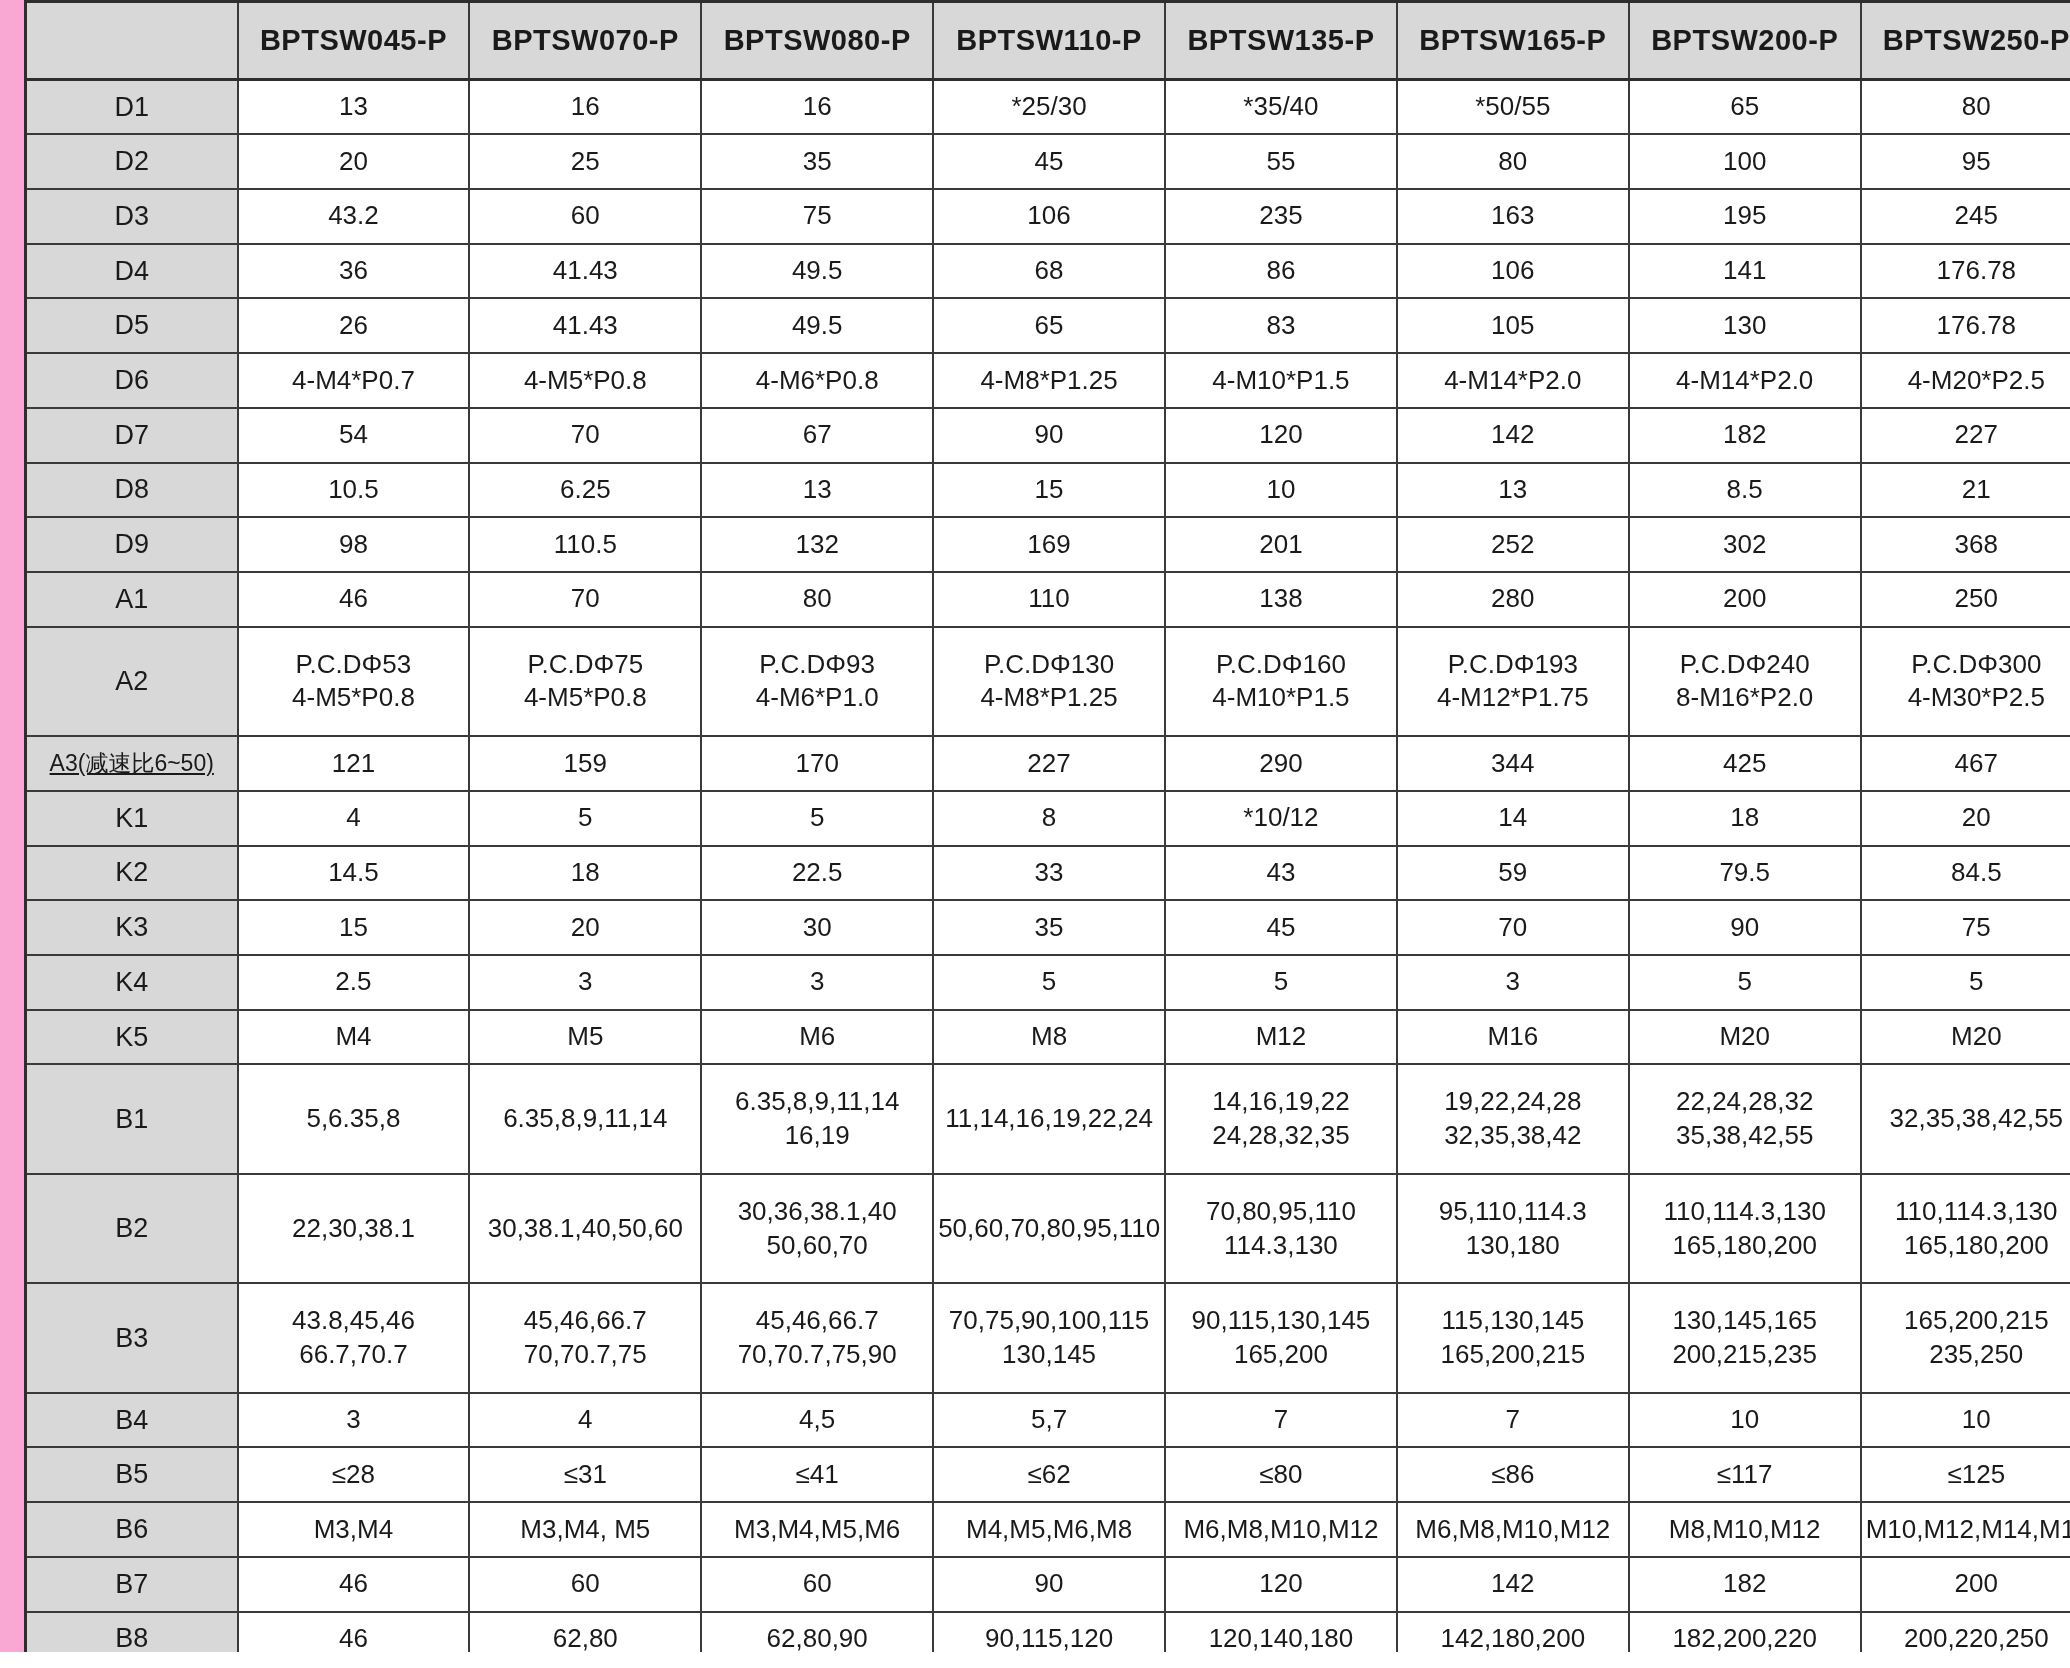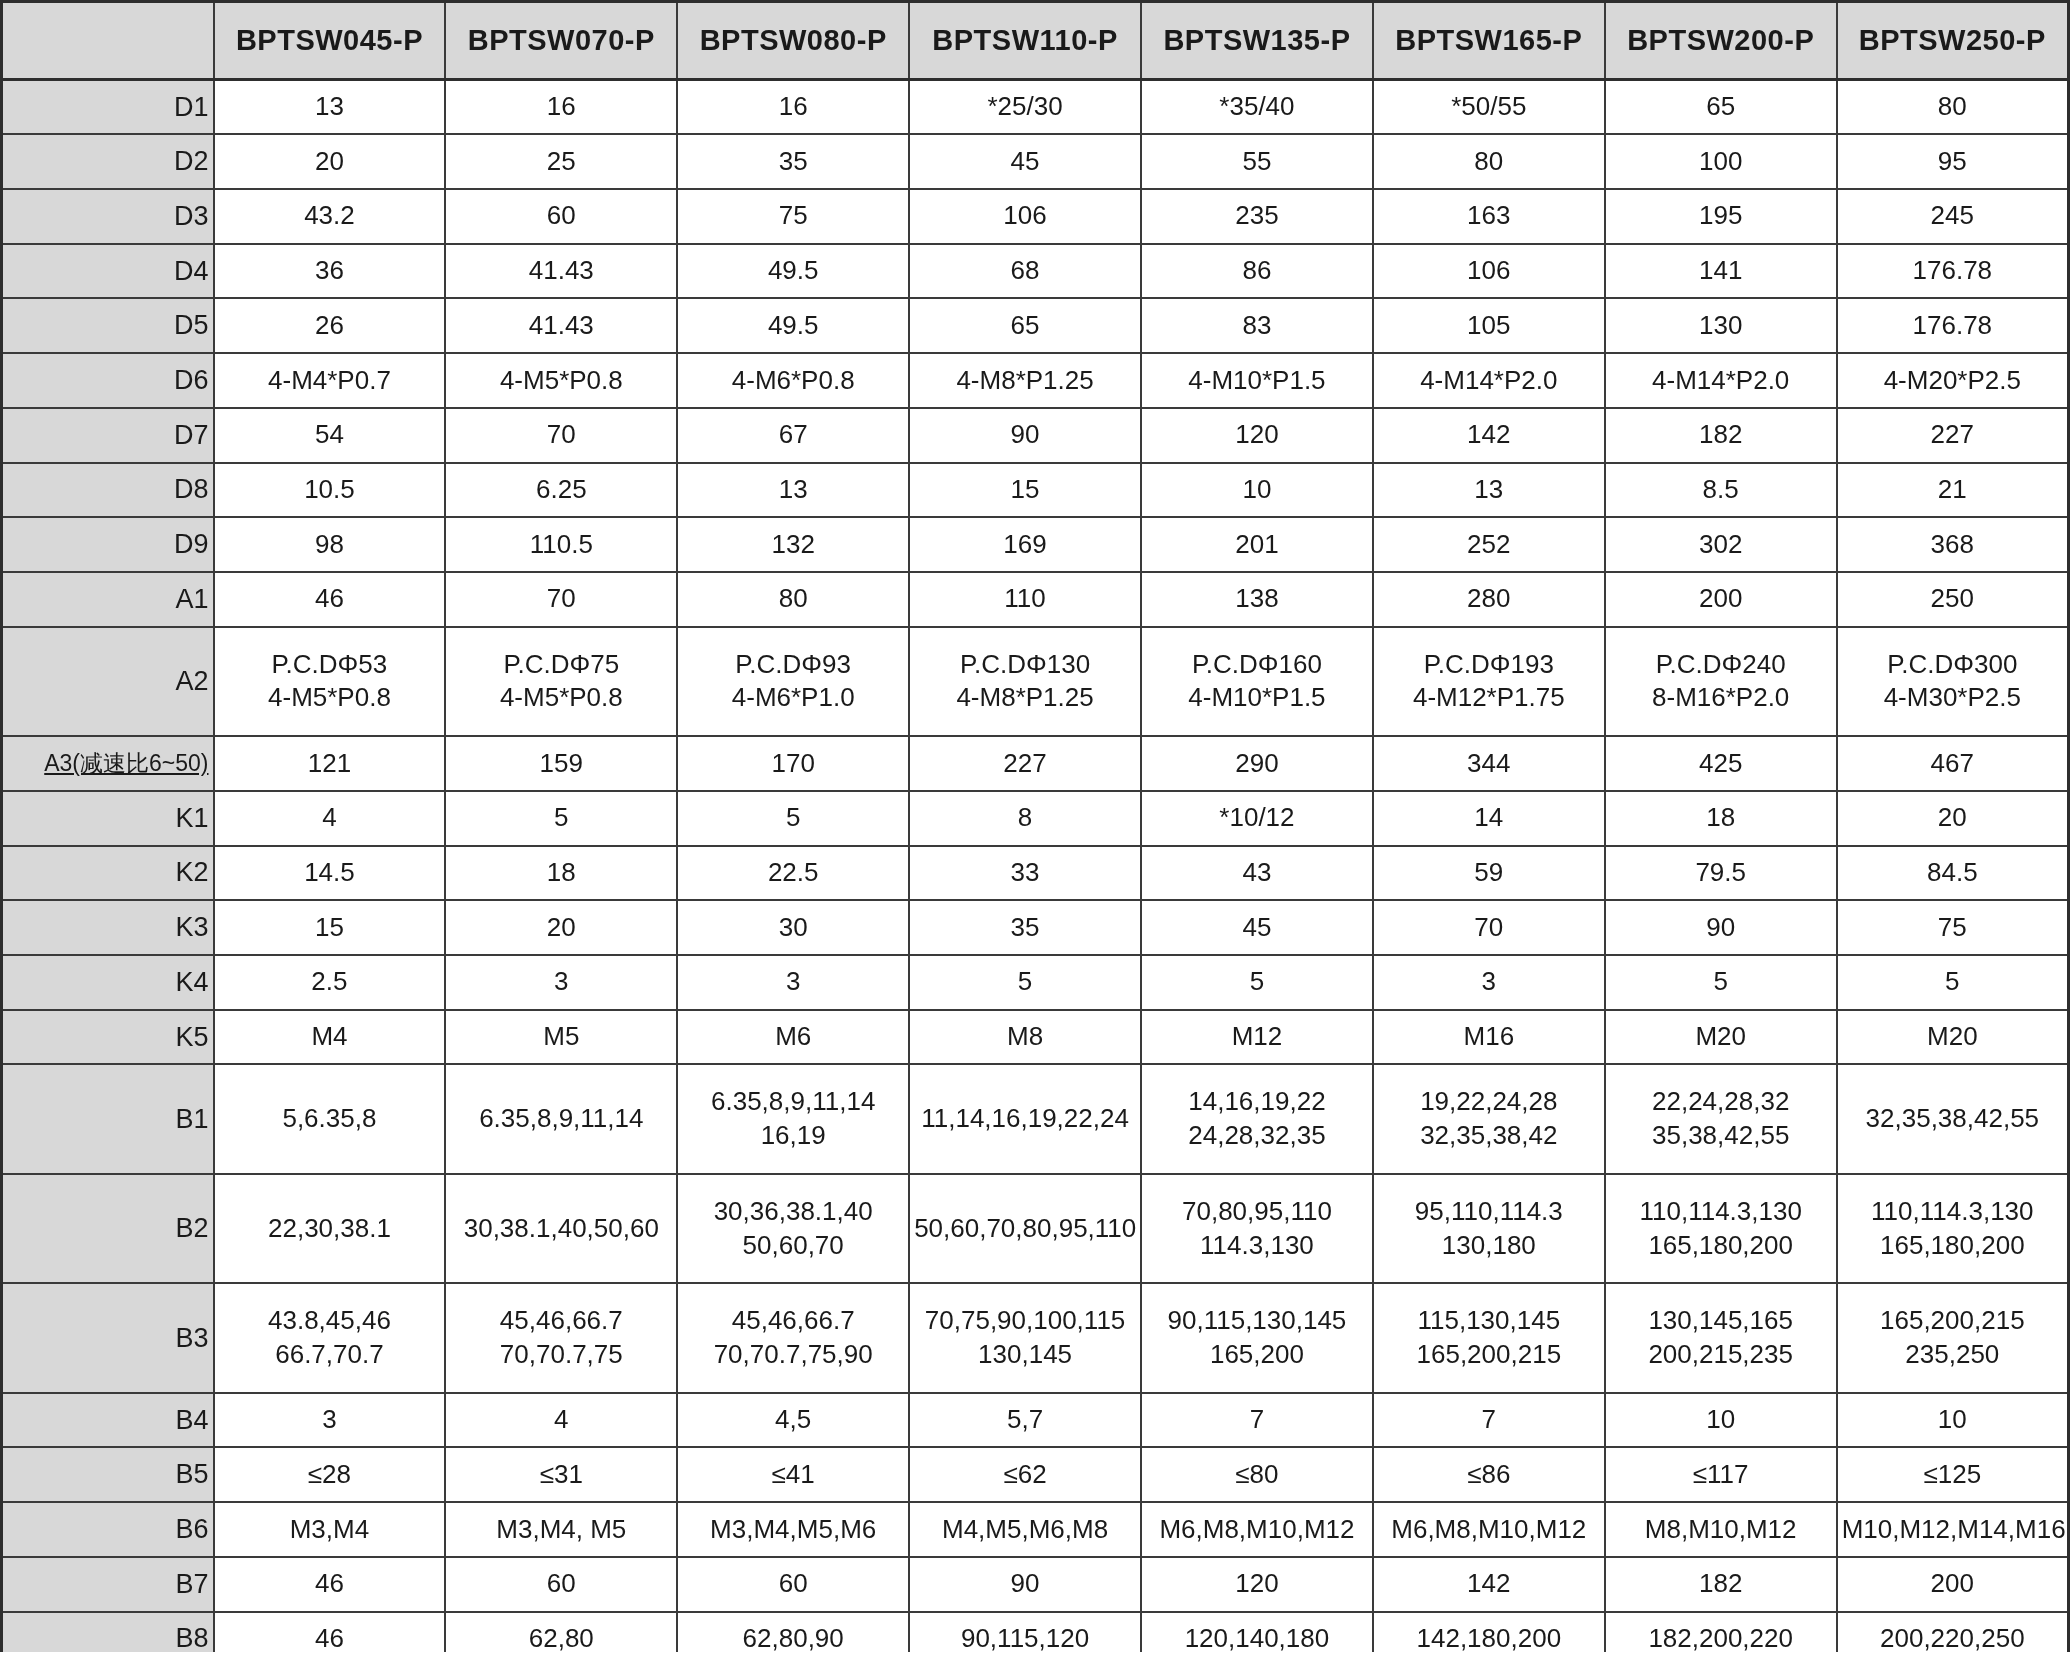--- a/index.html
+++ b/index.html
@@ -5,20 +5,21 @@
   html, body {
     margin: 0;
     padding: 0;
     background: #ffffff;
   }
   .sheet {
     width: 2070px;
     height: 1652px;
     box-sizing: border-box;
     background: #f9a8d4;
+    padding-left: 24px;
   }
   table.spec {
     border-collapse: collapse;
     table-layout: fixed;
     width: 2070px;
     height: 1668px;
     font-family: "Liberation Sans", sans-serif;
     color: #1a1a1a;
     border: 3px solid #2e2e2e;
   }
@@ -39,21 +40,20 @@
     background: #d8d8d8;
     font-weight: bold;
     font-size: 29px;
     letter-spacing: 0.5px;
     border-bottom: 3px solid #2e2e2e;
   }
   td.row-label {
     background: #d8d8d8;
     font-size: 27px;
     font-weight: normal;
-    text-align: right;
   }
   td.row-label.small { font-size: 23px; text-decoration: underline; }
   td.val {
     font-size: 26px;
     line-height: 1.3;
     white-space: pre-line;
     background: #ffffff;
   }
   tr.single { height: 53px; }
   tr.double { height: 106px; }

